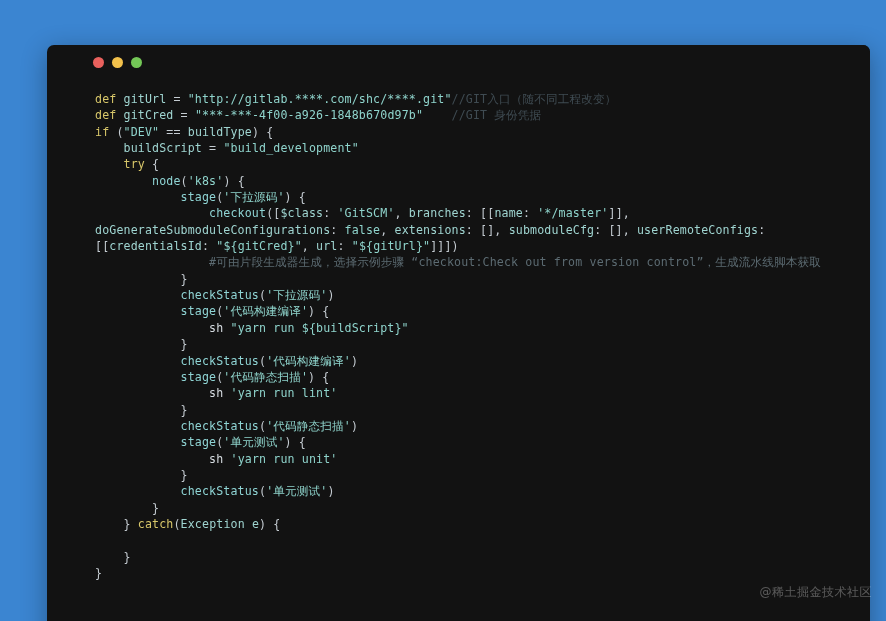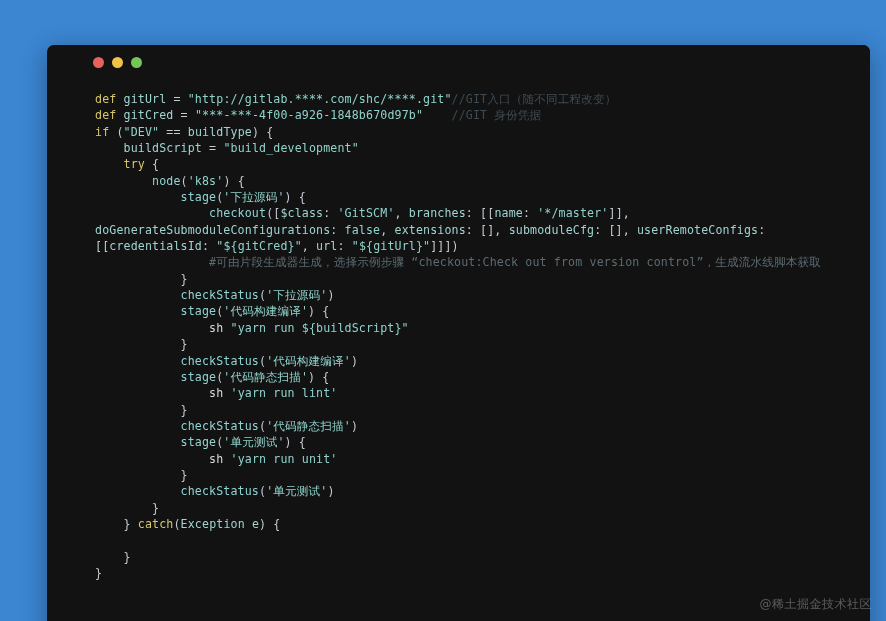--- a/index.html
+++ b/index.html
@@ -81,21 +81,21 @@
   .t-cmt2  { color: #5c6b72; }   
   .t-punc  { color: #c5ccd2; }   
   .t-plain { color: #d7dde2; }
   .t-prop  { color: #9fd4d0; }
   .t-num   { color: #8fd4cc; }
 
   
   #watermark {
     position: absolute;
     right: 14px;
-    bottom: 8px;
+    bottom: 20px;
     font-family: "DejaVu Sans", sans-serif;
     font-size: 12px;
     color: rgba(255,255,255,0.30);
     letter-spacing: 0.5px;
     user-select: none;
   }
 </style>
 </head>
 <body>
 

